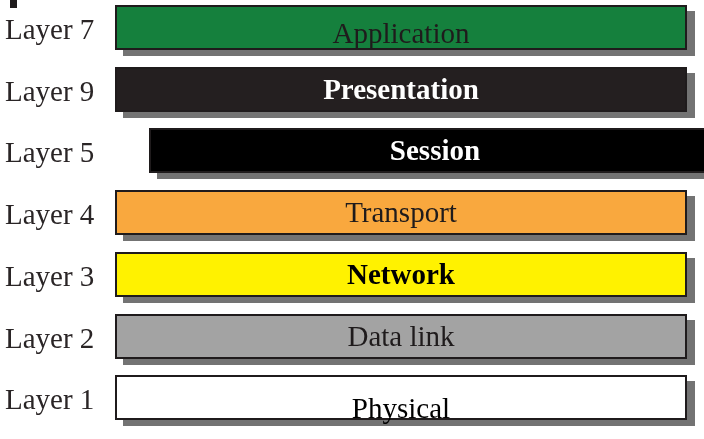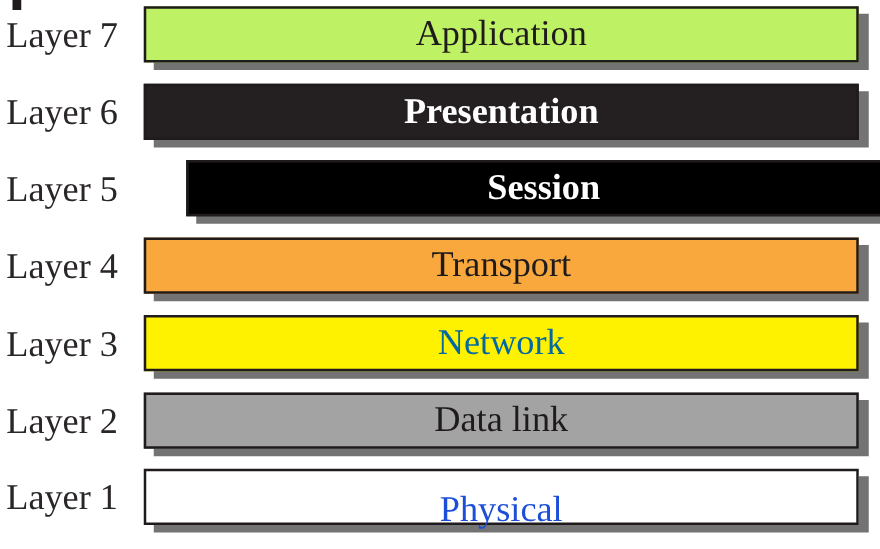--- a/index.html
+++ b/index.html
@@ -61,27 +61,27 @@
   }
 </style>
 </head>
 <body>
 
 <div class="canvas">
   <div class="crop-mark"></div>
   <div id="rows">
   <div class="row" style="top: 5px;">
     <span class="layer-label">Layer 7</span>
-    <div class="bar" style="background: #bef264; border-color: rgb(31, 27, 28); box-shadow: rgb(115, 115, 115) 8px 6px 0px;">
+    <div class="bar" style="background: #15803d; border-color: rgb(31, 27, 28); box-shadow: rgb(115, 115, 115) 8px 6px 0px; align-items: flex-end;">
       <span class="bar-text" style="color: rgb(31, 27, 28);">Application</span>
     </div>
   </div>
 
   <div class="row" style="top: 67px;">
-    <span class="layer-label">Layer 6</span>
+    <span class="layer-label">Layer 9</span>
     <div class="bar" style="background: rgb(36, 31, 32); border-color: rgb(31, 27, 28); box-shadow: rgb(115, 115, 115) 8px 6px 0px; text-align: right;">
       <span class="bar-text bold" style="color: rgb(255, 255, 255);">Presentation</span>
     </div>
   </div>
 
   <div class="row" style="top: 128px;">
     <span class="layer-label">Layer 5</span>
     <div class="bar" style="background: #000000; border-color: rgb(31, 27, 28); box-shadow: rgb(115, 115, 115) 8px 6px 0px; margin-left: 34px;">
       <span class="bar-text bold" style="color: rgb(255, 255, 255);">Session</span>
     </div>
@@ -90,31 +90,31 @@
   <div class="row" style="top: 190px;">
     <span class="layer-label">Layer 4</span>
     <div class="bar" style="background: rgb(249, 168, 62); border-color: rgb(31, 27, 28); box-shadow: rgb(115, 115, 115) 8px 6px 0px;">
       <span class="bar-text" style="color: rgb(31, 27, 28);">Transport</span>
     </div>
   </div>
 
   <div class="row" style="top: 252px; padding-left: 39px;">
     <span class="layer-label">Layer 3</span>
     <div class="bar" style="background: rgb(255, 242, 0); border-color: rgb(31, 27, 28); box-shadow: rgb(115, 115, 115) 8px 6px 0px;">
-      <span class="bar-text" style="color: #0369a1;">Network</span>
+      <span class="bar-text" style="color: #000000; font-weight: bold;">Network</span>
     </div>
   </div>
 
   <div class="row" style="top: 314px;">
     <span class="layer-label">Layer 2</span>
     <div class="bar" style="background: #a3a3a3; border-color: rgb(31, 27, 28); box-shadow: rgb(115, 115, 115) 8px 6px 0px;">
       <span class="bar-text" style="color: rgb(31, 27, 28);">Data link</span>
     </div>
   </div>
 
   <div class="row" style="top: 375px;">
     <span class="layer-label">Layer 1</span>
     <div class="bar" style="background: rgb(255, 255, 255); border-color: rgb(31, 27, 28); box-shadow: rgb(115, 115, 115) 8px 6px 0px;">
-      <span class="bar-text" style="color: #1d4ed8; margin-top: 21px;">Physical</span>
+      <span class="bar-text" style="color: #000000; margin-top: 21px;">Physical</span>
     </div>
   </div>
 </div>
 </div>
 
 </body></html>

